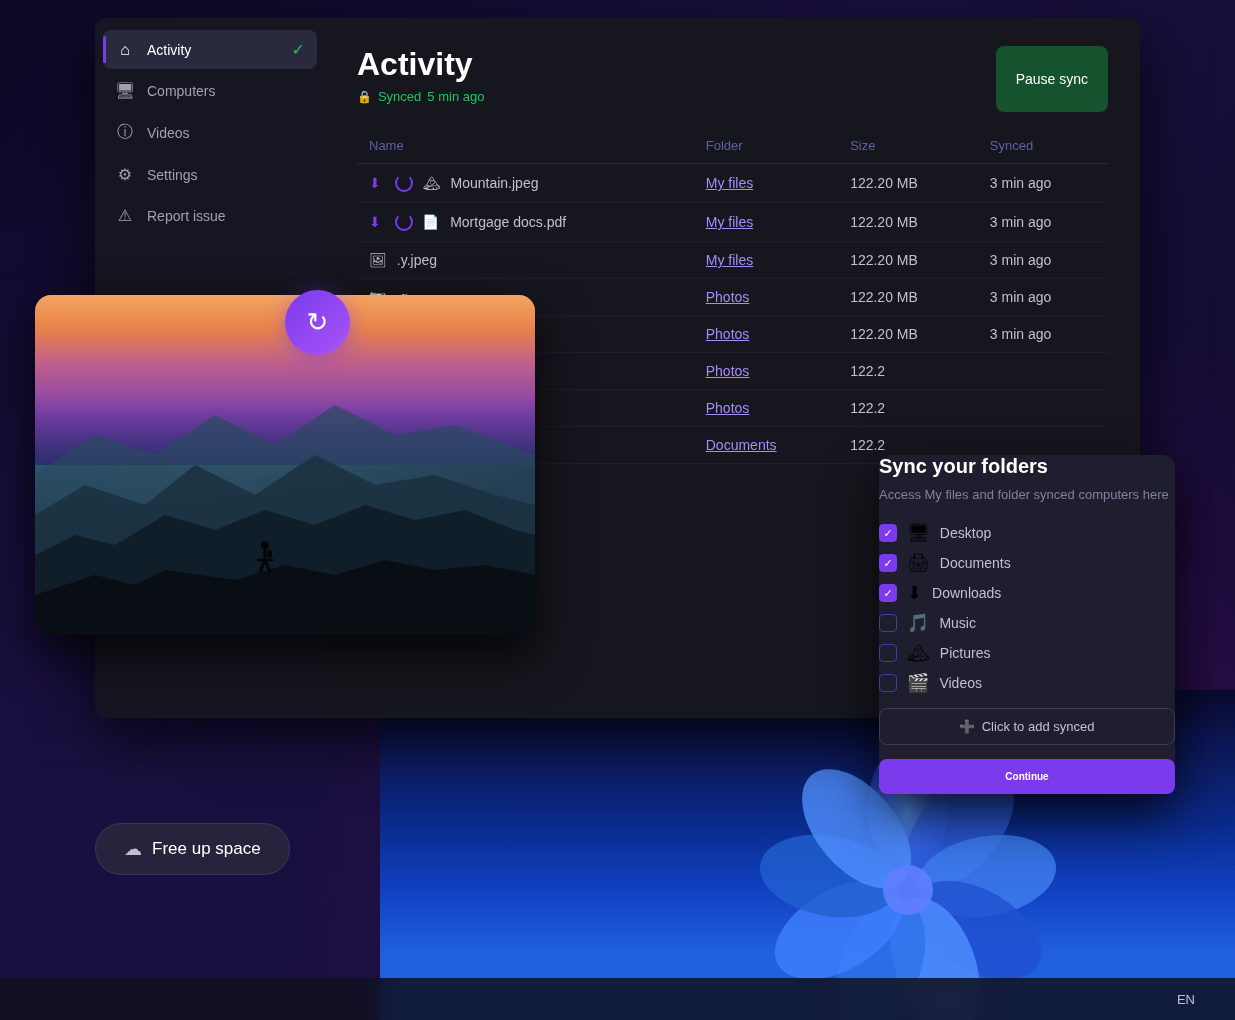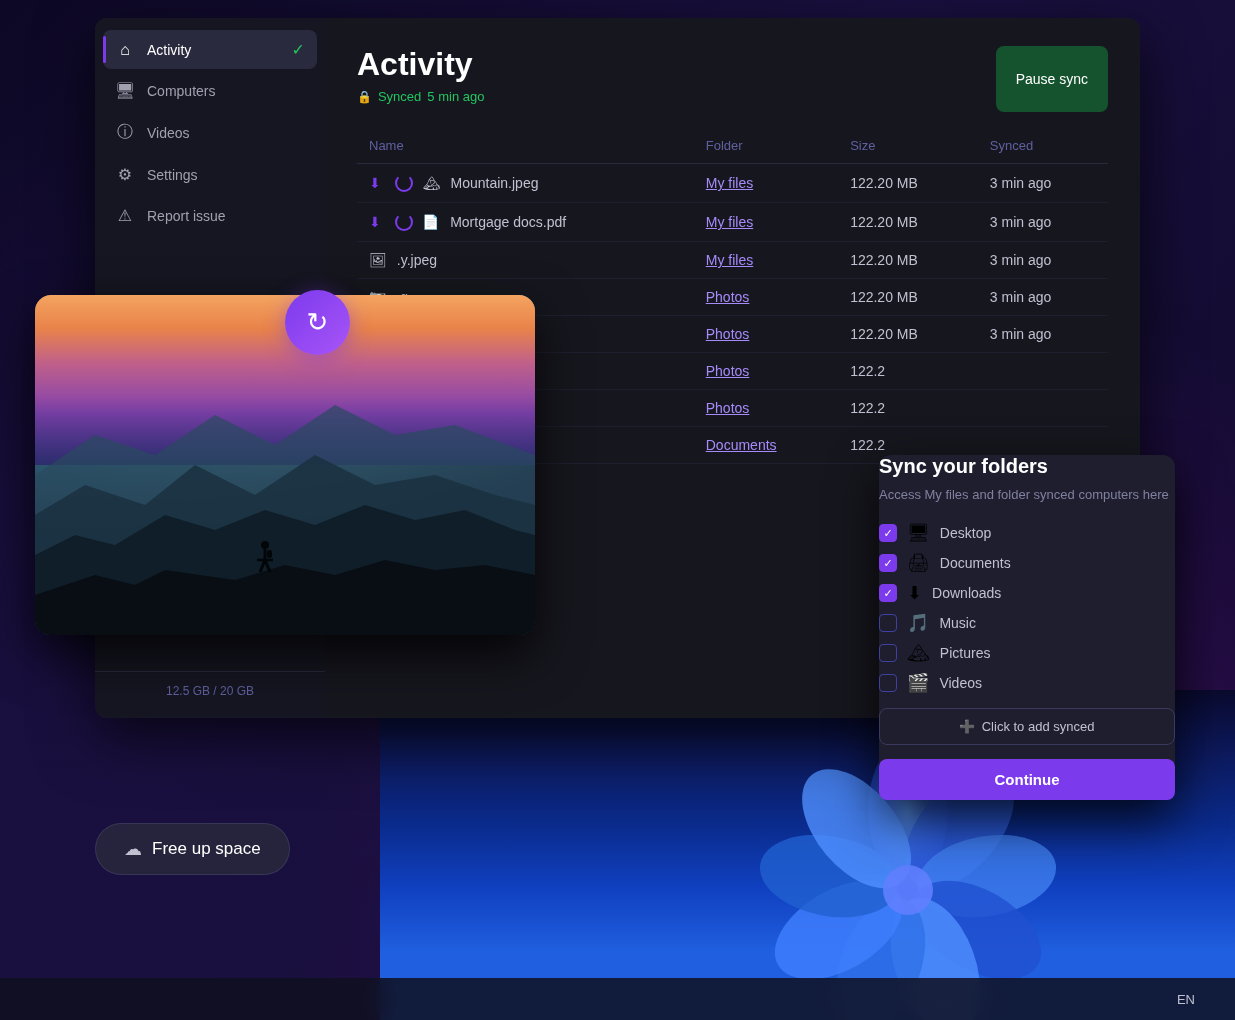--- a/index.html
+++ b/index.html
@@ -418,21 +418,21 @@
       margin-bottom: 14px;
     }
 
     .continue-btn {
       width: 100%;
       background: #7c3aed;
       border: none;
       border-radius: 8px;
       color: white;
       padding: 12px;
-      font-size: 15px;
+      font-size: 10px;
       font-weight: 600;
       cursor: pointer;
     }
 
     
     .taskbar {
       position: absolute;
       bottom: 0;
       left: 0;
       right: 0;
@@ -504,23 +504,20 @@
       <div class="nav-item">
         <span class="nav-icon">⚙</span>
         <span>Settings</span>
       </div>
       <div class="nav-item">
         <span class="nav-icon">⚠</span>
         <span>Report issue</span>
       </div>
     </nav>
 
-    <div class="sidebar-footer">
-      <div class="storage-info">12.5 GB / 20 GB</div>
-    </div>
   </div>
 
   <div class="main-content">
     <div class="content-header">
       <div class="page-title-area">
         <h1>Activity</h1>
         <div class="sync-status">
           <span class="lock-icon">🔒</span>
           <span>Synced</span>
           <span>5 min ago</span>

